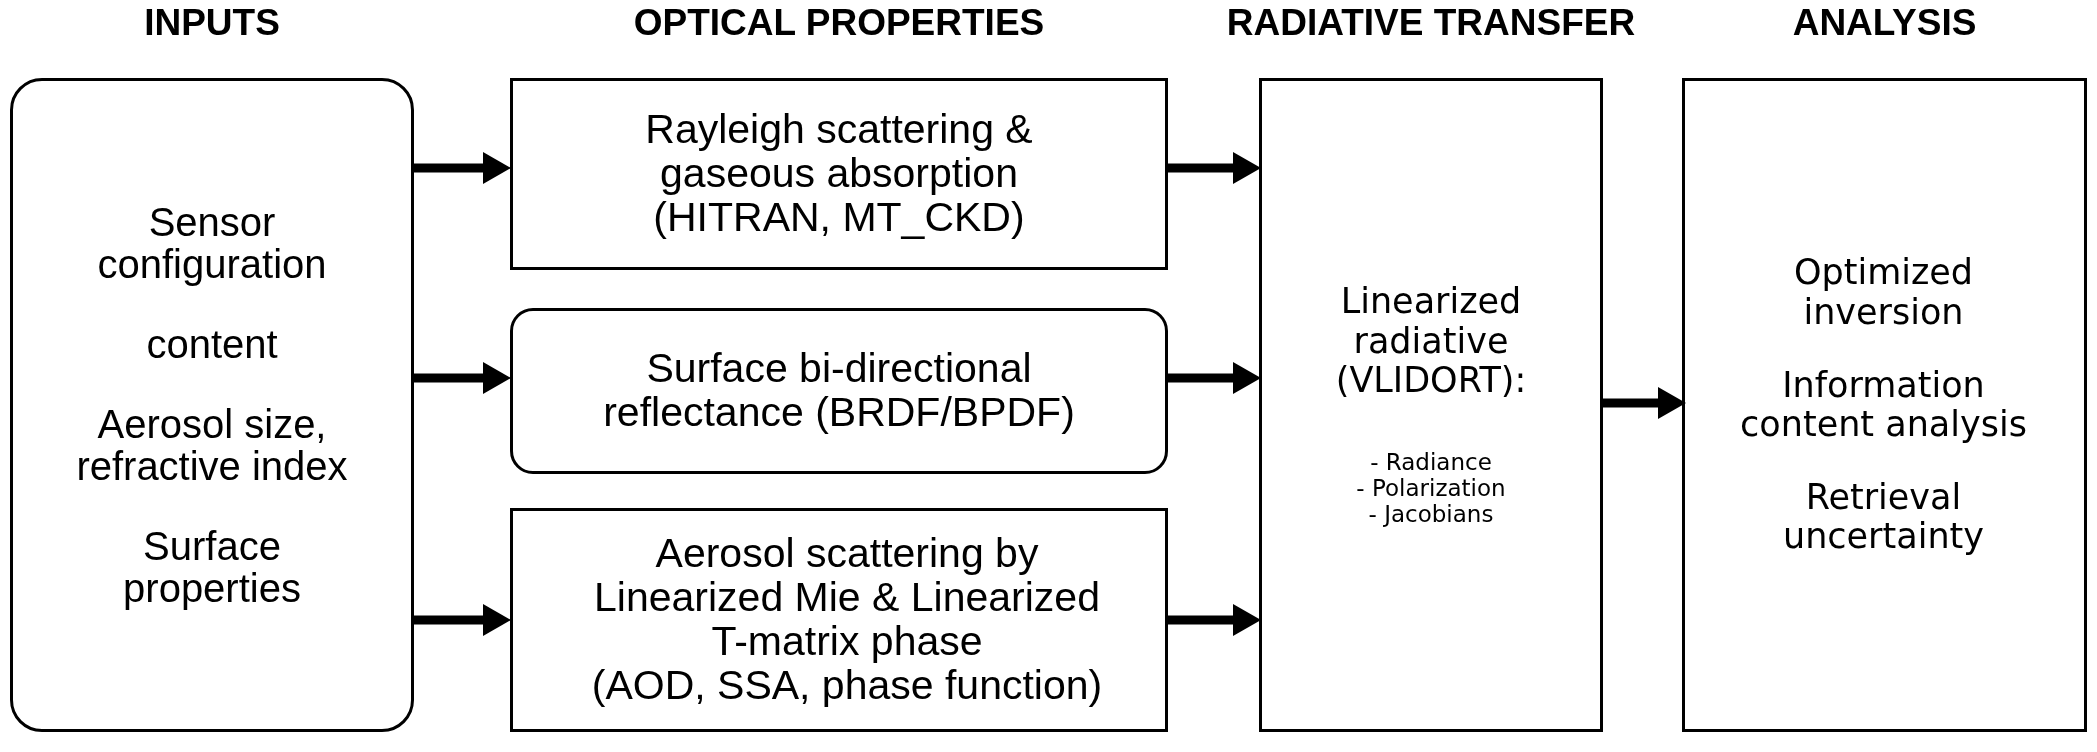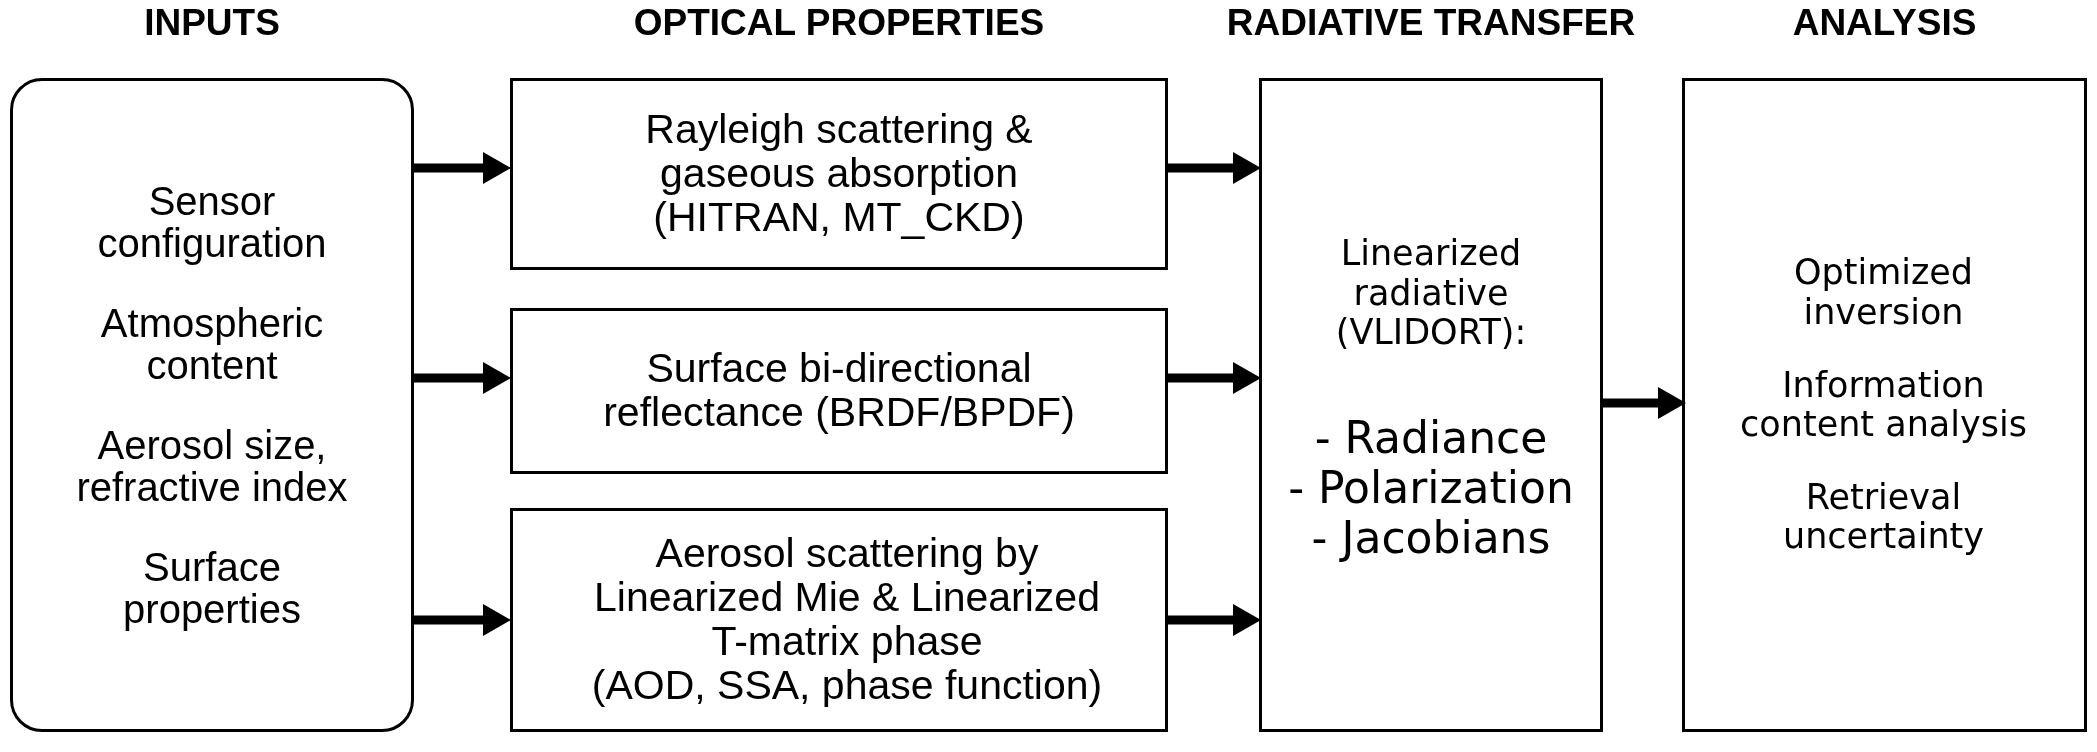--- a/index.html
+++ b/index.html
@@ -41,21 +41,21 @@
     display: flex;
     flex-direction: column;
     align-items: center;
     justify-content: center;
     text-align: center;
   }
 
   
   #box-inputs   { left: 10px;   top: 78px;  width: 404px;  height: 654px; border-radius: 32px; }
   #box-rayleigh { left: 510px;  top: 78px;  width: 658px;  height: 192px; }
-  #box-brdf     { left: 510px;  top: 308px; width: 658px;  height: 166px; }
+  #box-brdf     { left: 510px;  top: 308px; width: 658px;  height: 166px; border-radius: 23px; }
   #box-aerosol  { left: 510px;  top: 508px; width: 658px;  height: 224px; padding-left: 16px; }
   #box-rt       { left: 1259px; top: 78px;  width: 344px;  height: 654px; gap: 23px; }
   #box-analysis { left: 1682px; top: 78px;  width: 405px;  height: 654px; }
 
   
   .para {
     margin: 0;
     line-height: 1.06;
     font-family: "Liberation Sans", sans-serif;
   }
@@ -80,24 +80,24 @@
   
   #box-rt .rt-title {
     font-family: "DejaVu Sans", sans-serif;
     font-size: 35px;
     line-height: 1.12;
     width: 100%;
     margin: 0 0 26px 0;
   }
   #box-rt .rt-list {
     font-family: "DejaVu Sans", sans-serif;
-    font-size: 44px;
+    font-size: 23px;
     line-height: 1.14;
     width: 100%;
-    margin: 12px;
+    margin: 0;
   }
 
   
   #box-analysis .para {
     font-family: "DejaVu Sans", sans-serif;
     font-size: 35px;
     line-height: 1.12;
     width: 100%;
     margin: 0 2px 34px 0;
     padding: 0 4px;
@@ -118,21 +118,20 @@
   <div class="col-head" id="head-optical">OPTICAL PROPERTIES</div>
   <div class="col-head" id="head-rt">RADIATIVE TRANSFER</div>
   <div class="col-head" id="head-analysis">ANALYSIS</div>
 
   <div class="box" id="box-inputs">
     <div class="para">
       <div>Sensor</div>
       <div>configuration</div>
     </div>
     <div class="para">
-      <div>Atmospheric</div>
       <div>content</div>
     </div>
     <div class="para">
       <div>Aerosol size,</div>
       <div>refractive index</div>
     </div>
     <div class="para">
       <div>Surface</div>
       <div>properties</div>
     </div>

